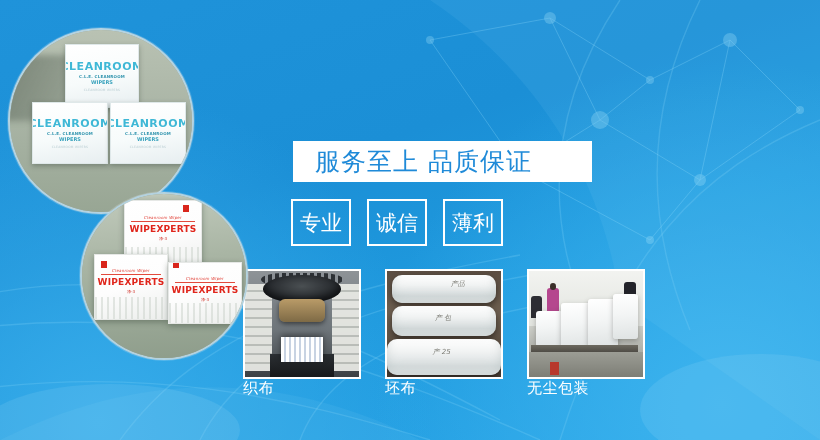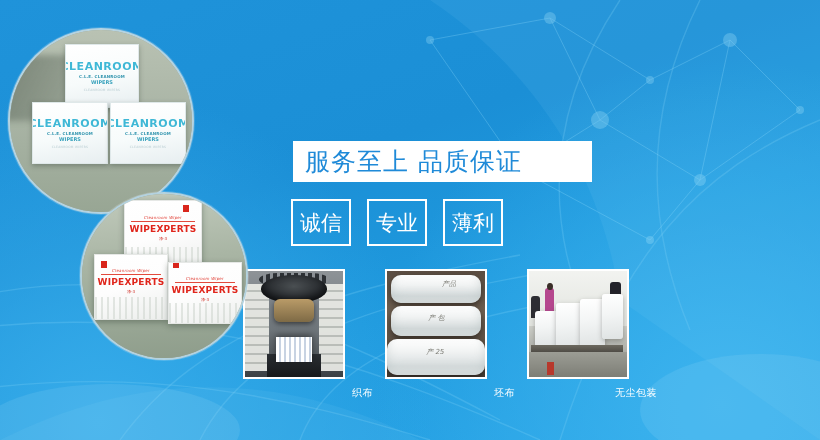--- a/index.html
+++ b/index.html
@@ -156,21 +156,21 @@
   .slogan-bar {
     position: absolute;
     left: 293px; top: 141px;
     width: 299px; height: 41px;
     background: #ffffff;
     display: flex; align-items: center;
   }
   .slogan-text {
     color: #1f8ad8;
     font-size: 25px;
-    margin-left: 12px;
+    margin-left: 22px;
     letter-spacing: 1px;
     white-space: nowrap;
   }
 
   
   .keywords {
     position: absolute;
     left: 291px; top: 199px;
     display: flex;
     gap: 16px;
@@ -189,31 +189,30 @@
 
   
   .thumbs {
     position: absolute;
     left: 243px; top: 269px;
     display: flex;
     gap: 12px;
   }
   .thumb-cell { width: 130px; }
   .thumb-frame {
-    width: 102px; height: 110px;
+    width: 118px; height: 110px;
     border: 2px solid #ffffff;
     overflow: hidden;
     position: relative;
     background: #c9cdc9;
   }
   .thumb-caption {
-    margin-top: 7px;
-    text-align: right;
+    text-align: left;
     color: #ffffff;
-    font-size: 10px;
+    font-size: 15px;
     letter-spacing: .5px;
     white-space: nowrap;
   }
 
   
   .t1 { position:absolute; inset:0;
     background: linear-gradient(180deg,#8e9397 0%,#6e757a 55%,#3b4044 100%); }
   .t1 .spoolwall-l, .t1 .spoolwall-r {
     position:absolute; top:12%; width:24%; height:82%;
     background:
@@ -459,24 +458,24 @@
     </div>
   </div>
 
 
   <div class="slogan-bar">
     <div class="slogan-text">服务至上 品质保证</div>
   </div>
 
   <div class="keywords">
     <div class="kw-box">
+      <span class="kw-label">专业</span>
+    </div>
+    <div class="kw-box">
       <span class="kw-label">诚信</span>
-    </div>
-    <div class="kw-box">
-      <span class="kw-label">专业</span>
     </div>
     <div class="kw-box">
       <span class="kw-label">薄利</span>
     </div>
   </div>
 
   <div class="thumbs">
 
     <div class="thumb-cell">
       <div class="thumb-frame">

